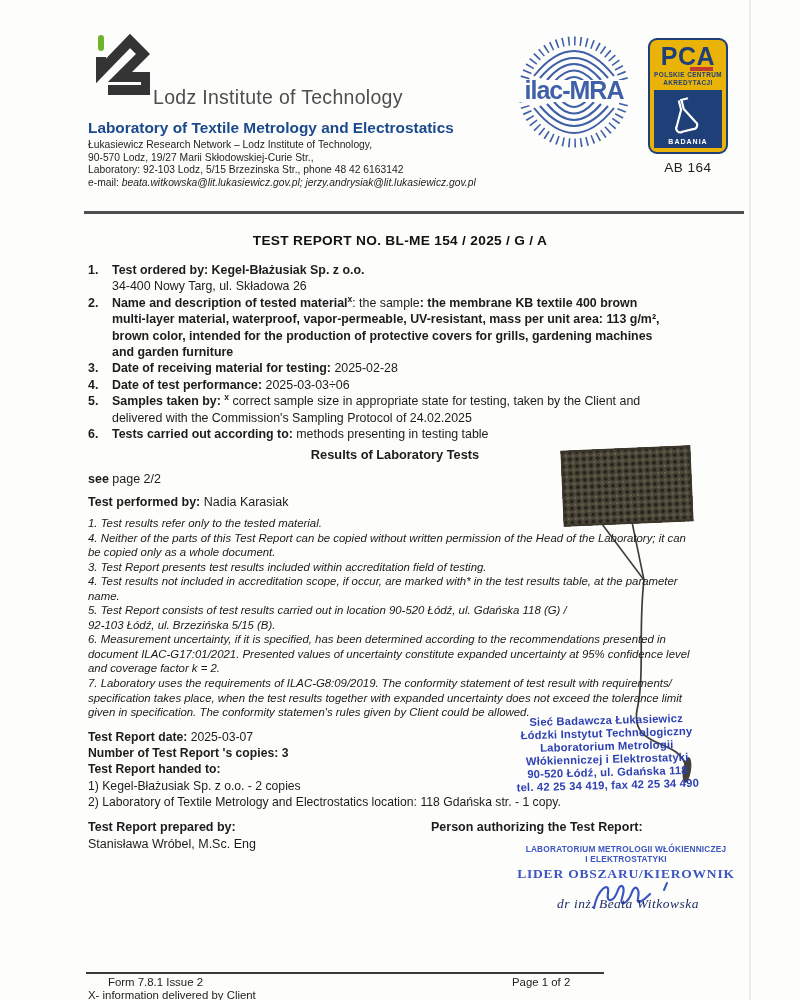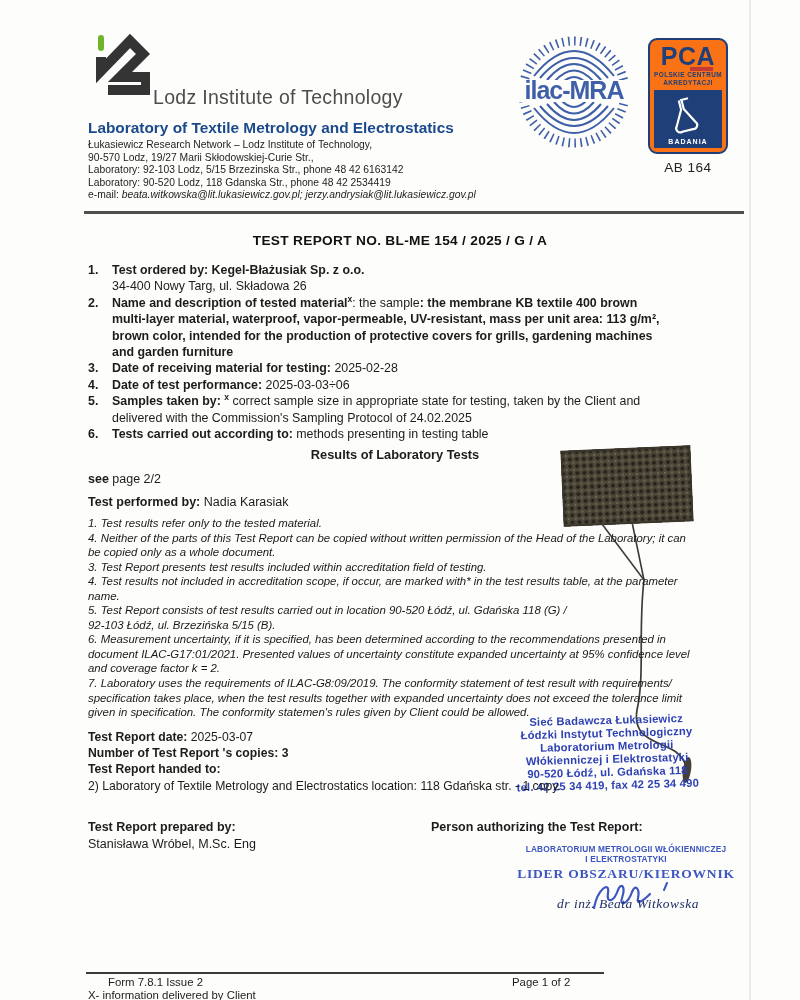--- a/index.html
+++ b/index.html
@@ -15,21 +15,21 @@
   .lab-title{font-size:15.4px;font-weight:bold;color:#1b4a8c;}
   .addr{font-size:10.3px;line-height:12.6px;color:#1d1d1d;}
   .addr .em{font-style:italic;}
   .rule{background:#4f4f4f;height:2.5px;}
 
   
   .ilac-wrap svg{display:block;}
 
   
   .pca{width:80px;text-align:center;}
-  .pca-box{border:2.5px solid #1e3f77;border-radius:9px;background:#f97316;padding:5px 4px 4px;}
+  .pca-box{border:2.5px solid #1e3f77;border-radius:9px;background:#eab308;padding:5px 4px 4px;}
   .pca-acronym{position:relative;font-size:25px;font-weight:bold;color:#1e3f77;line-height:23px;letter-spacing:.5px;}
   .pca-underline{position:absolute;right:9px;top:22px;width:23px;height:4px;background:#c23a33;}
   .pca-name{font-size:6.4px;font-weight:bold;color:#1e3f77;letter-spacing:.4px;line-height:7.5px;margin-top:3px;text-transform:uppercase;}
   .pca-flask{position:relative;background:#1e3f77;height:58px;margin-top:4px;}
   .pca-badge-text{position:absolute;bottom:3px;left:0;right:0;font-size:7px;font-weight:bold;color:#fff;letter-spacing:1px;}
   .pca-num{font-size:13.5px;color:#222;margin-top:6px;letter-spacing:.5px;}
 
   
   .doc-title{width:100%;text-align:center;font-size:13.7px;font-weight:bold;letter-spacing:.3px;color:#111;}
   .items{width:578px;font-size:12.4px;line-height:16.4px;}
@@ -115,21 +115,20 @@
     </div>
     <div class="pca-num">AB 164</div>
   </div>
 
   <div class="abs lab-title" style="left:88px;top:119px;">Laboratory of Textile Metrology and Electrostatics</div>
 
   <div class="abs addr" style="left:88px;top:139px;">
     <div>Łukasiewicz Research Network – Lodz Institute of Technology,</div>
     <div>90-570 Lodz, 19/27 Marii Skłodowskiej-Curie Str.,</div>
     <div>Laboratory: 92-103 Lodz, 5/15 Brzezinska Str., phone 48 42 6163142</div>
-    <div>Laboratory: 90-520  Lodz, 118 Gdanska Str., phone 48 42 2534419</div>
     <div>
       <span>e-mail:</span>
       <span class="em">beata.witkowska@lit.lukasiewicz.gov.pl;  jerzy.andrysiak@lit.lukasiewicz.gov.pl</span>
     </div>
   </div>
 
   <div class="abs rule" style="left:84px;top:211px;width:660px;"></div>
 
   <div class="abs doc-title" style="left:0;top:233px;">TEST REPORT NO.  BL-ME 154 / 2025 / G / A</div>
 
@@ -189,20 +188,21 @@
     <div>Laboratorium Metrologii</div>
     <div>Włókienniczej i Elektrostatyki</div>
     <div>90-520 Łódź, ul. Gdańska 118</div>
     <div>tel. 42 25 34 419, fax 42 25 34 490</div>
   </div>
 
   <div class="abs meta" style="left:88px;top:729px;">
     <div><span class="b">Test Report date:</span><span> 2025-03-07</span></div>
     <div class="b">Number of Test Report 's copies: 3</div>
     <div class="b">Test Report handed to:</div>
+    <div>1) Kegel-Błażusiak Sp. z o.o. - 2 copies</div>
     <div>2) Laboratory of Textile Metrology and Electrostatics location: 118 Gdańska str. - 1 copy.</div>
   </div>
 
   <div class="abs plain" style="left:88px;top:820px;">
     <div class="b">Test Report prepared by:</div>
     <div style="margin-top:3px;">Stanisława Wróbel, M.Sc. Eng</div>
   </div>
   <div class="abs plain b" style="left:431px;top:820px;">Person authorizing the Test Report:</div>
 
   <div class="abs stamp2" style="left:498px;top:844px;">

